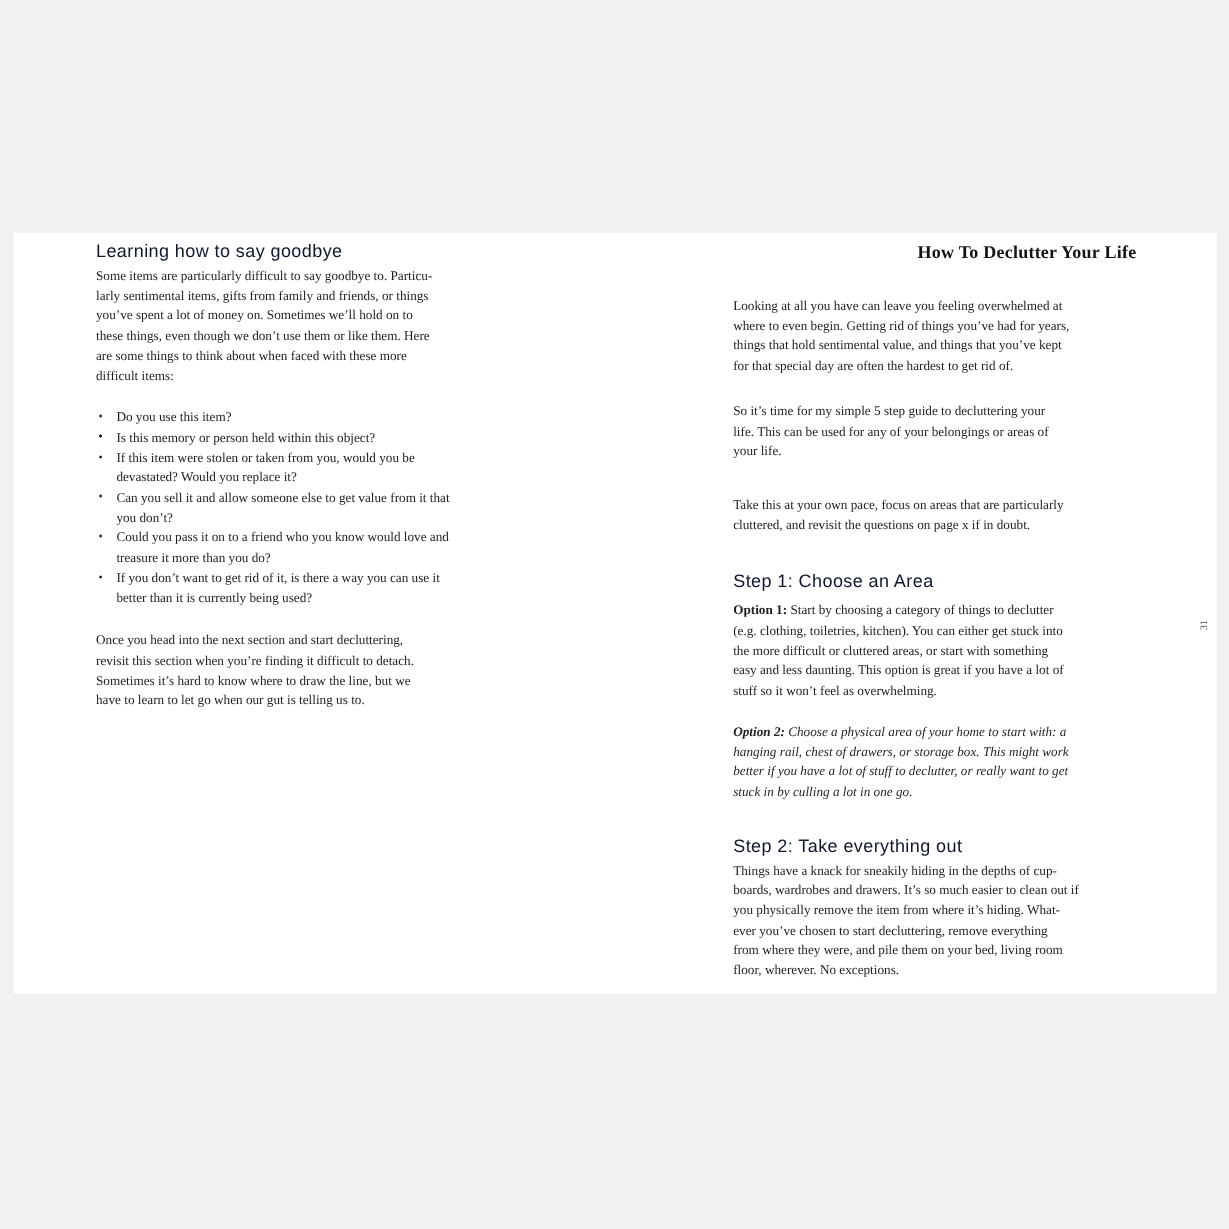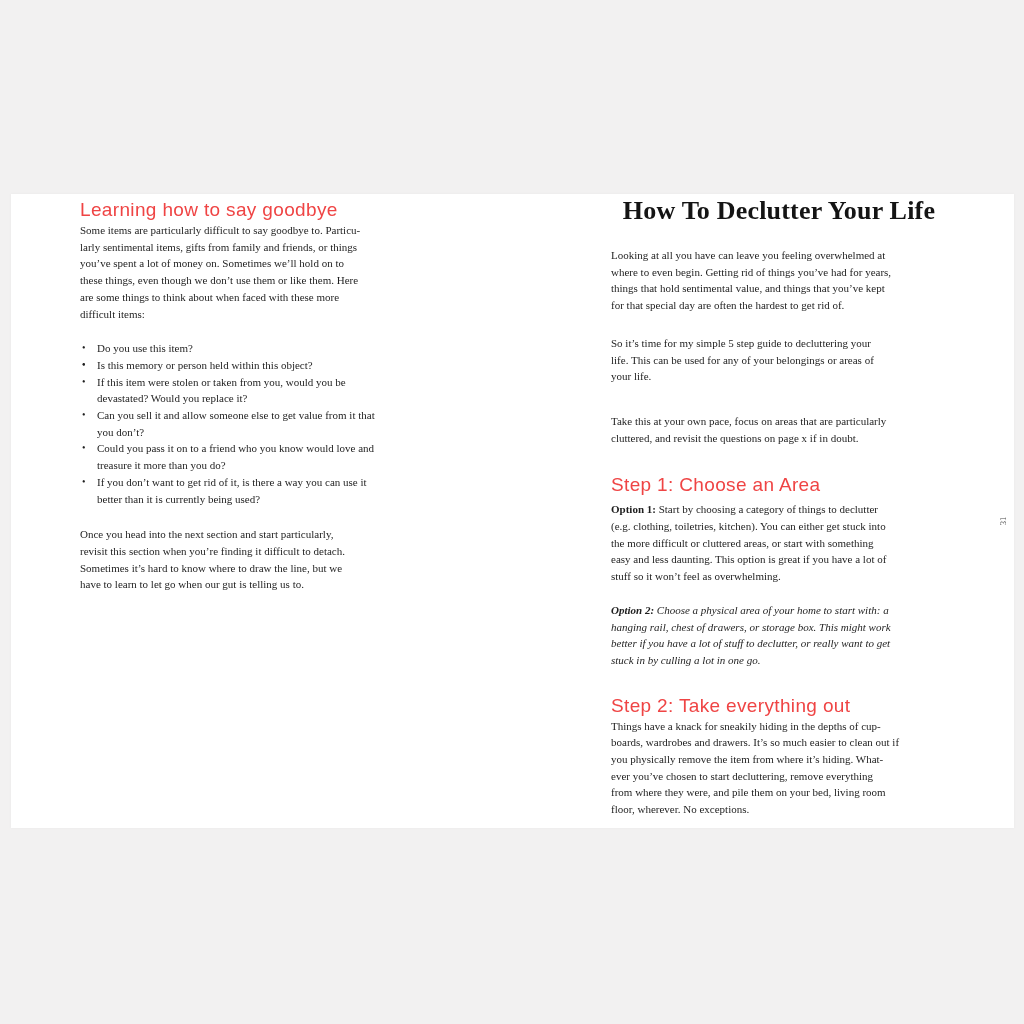--- a/index.html
+++ b/index.html
@@ -28,41 +28,41 @@
   }
   .col-right {
     position: absolute;
     left: 600px;
     top: 0;
     width: 362px;
   }
   .sans-h {
     font-family: "Liberation Sans", sans-serif;
     font-weight: 400;
-    font-size: 19px;
+    font-size: 15px;
     line-height: 17px;
     letter-spacing: 0.35px;
-    color: #ef4444;
+    color: #0f172a;
     margin: 0;
   }
   .body-p {
     font-size: 11px;
     line-height: 16.7px;
     color: #1e1e1e;
     white-space: pre-line;
     margin: 0;
   }
   .book-title {
     font-family: "Liberation Serif", serif;
     font-weight: 700;
-    font-size: 26px;
+    font-size: 15px;
     line-height: 22px;
     letter-spacing: 0.2px;
     color: #141414;
-    text-align: center;
+    text-align: right;
     width: 336px;
     margin: 6px 0 0 0;
   }
   .bullet-list {
     list-style: none;
     margin: 18px 0 0 0;
     padding: 0;
   }
   .bullet-list li {
     position: relative;
@@ -153,21 +153,21 @@
         <span class="bullet-text">Could you pass it on to a friend who you know would love and
 treasure it more than you do?</span>
       </li>
       <li>
         <span class="marker">•</span>
         <span class="bullet-text">If you don’t want to get rid of it, is there a way you can use it
 better than it is currently being used?</span>
       </li>
     </ul>
 
-    <p class="body-p l-outro">Once you head into the next section and start particularly,
+    <p class="body-p l-outro">Once you head into the next section and start decluttering,
 revisit this section when you’re finding it difficult to detach.
 Sometimes it’s hard to know where to draw the line, but we
 have to learn to let go when our gut is telling us to.</p>
   </div>
 
   <div class="col-right">
     <h1 class="book-title">How To Declutter Your Life</h1>
 
     <p class="body-p r-intro">Looking at all you have can leave you feeling overwhelmed at
 where to even begin. Getting rid of things you’ve had for years,

